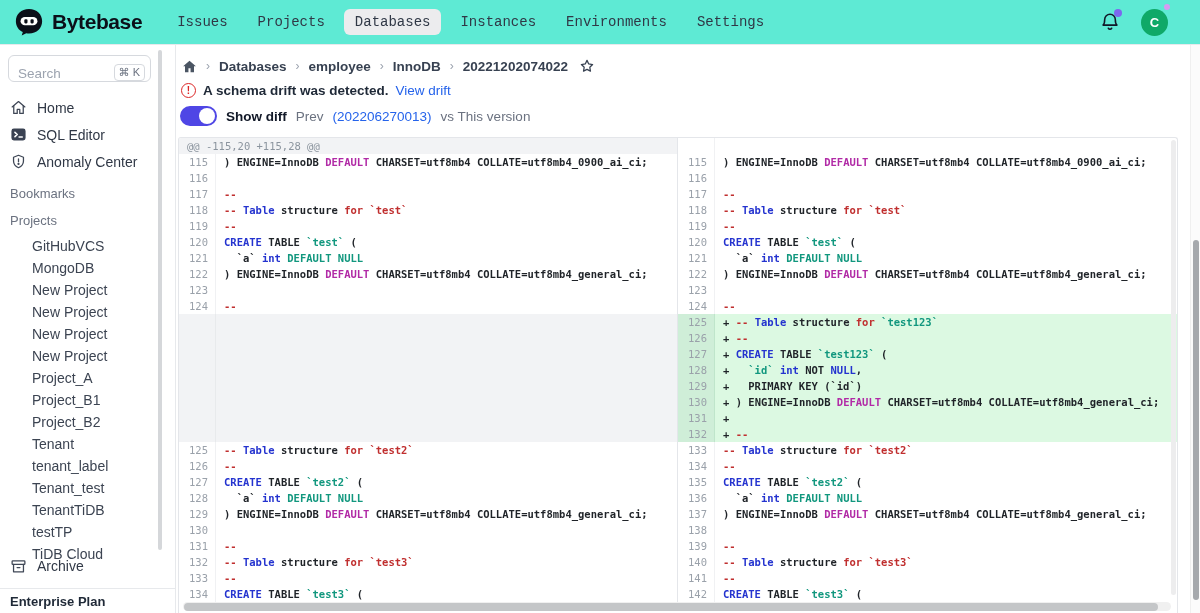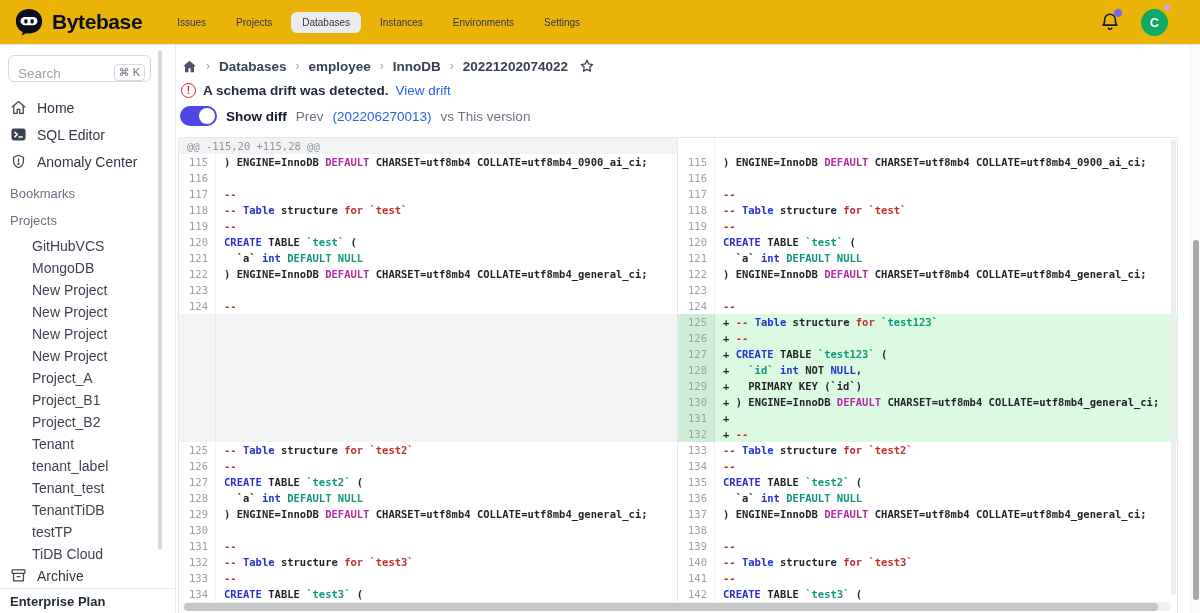--- a/index.html
+++ b/index.html
@@ -2,27 +2,27 @@
 <html><head>
 <meta charset="utf-8">
 <style>
   * { margin:0; padding:0; box-sizing:border-box; }
   html,body { width:1200px; height:613px; overflow:hidden; background:#fff;
     font-family:"Liberation Sans", sans-serif; color:#374151; }
   .app { position:relative; width:1200px; height:613px; }
 
   
   header.navbar { position:absolute; left:0; top:0; width:1200px; height:45px;
-    display:flex; align-items:center; padding:0 14px; background:#eab308;
+    display:flex; align-items:center; padding:0 14px; background:#5eead4;
     border-bottom:1px solid #e7e9ec; z-index:5; }
   .brand { display:flex; align-items:center; gap:8px; }
   .brand-text { font-size:21px; font-weight:bold; color:#0b0f19; letter-spacing:-0.4px; }
   .logo { width:30px; height:28px; display:inline-block; }
   nav.main-nav { display:flex; align-items:center; gap:8px; margin-left:24px; }
-  .nav-item { font-size:10px; color:#303846; padding:5px 11px; border-radius:6px; cursor:pointer; }
+  .nav-item { font-size:14px; color:#303846; padding:5px 11px; border-radius:6px; cursor:pointer;font-family:Liberation Mono, monospace; }
   .nav-item.active { background:#ececee; font-weight:500; }
   .nav-right { margin-left:auto; display:flex; align-items:center; gap:20px; padding-right:18px; }
   .bell-wrap { position:relative; width:22px; height:22px; }
   .bell-dot { position:absolute; right:-1px; top:-2px; width:8px; height:8px; border-radius:50%; background:#7c68ee; }
   .avatar-wrap { position:relative; }
   .avatar { width:27px; height:27px; border-radius:50%; background:#0fa968; color:#fff;
     font-size:13px; font-weight:bold; display:flex; align-items:center; justify-content:center; }
   .avatar-dot { position:absolute; right:-2px; top:-5px; width:6px; height:6px; border-radius:50%; background:#d79bf2; }
 
   
@@ -34,21 +34,21 @@
   .kbd { border:1px solid #d6d9de; border-radius:4px; background:#fff; color:#6b7280;
     font-size:11px; padding:1px 4px; white-space:nowrap; }
   .side-nav { margin-top:12px; }
   .side-item { display:flex; align-items:center; gap:10px; height:27px; padding-left:10px;
     font-size:14px; color:#303846; cursor:pointer; }
   .side-item .icn { width:17px; height:17px; color:#3f4756; flex:none; display:flex; }
   .side-item .icn svg { width:100%; height:100%; }
   .side-section { font-size:13px; color:#6b7280; padding-left:10px; margin-top:11px; height:16px; }
   .proj-list { margin-top:6px; }
   .proj-item { height:22px; line-height:22px; padding-left:32px; font-size:14px; color:#3c4452; cursor:pointer; }
-  .archive-item { position:absolute; left:0; bottom:29px; width:100%; display:flex; align-items:flex-end;
+  .archive-item { position:absolute; left:0; bottom:29px; width:100%; display:flex; align-items:flex-start;
     gap:10px; height:26px; padding-left:10px; font-size:14px; color:#303846; cursor:pointer; }
   .archive-item .icn { width:17px; height:17px; color:#3f4756; display:flex; }
   .plan-bar { position:absolute; left:0; bottom:0; width:100%; height:25px; border-top:1px solid #e7e9ec;
     font-size:13px; font-weight:bold; color:#1f2937; padding:5px 0 0 10px; background:#fff; }
   .side-scroll { position:absolute; left:158px; top:5px; width:4px; height:500px; border-radius:2px; background:#d5d7da; }
 
   
   main.content { position:absolute; left:176px; top:45px; right:10px; bottom:0; background:#fff; }
   .breadcrumb { position:absolute; left:6px; top:13px; display:flex; align-items:center; gap:9px;
     font-size:13.5px; font-weight:600; color:#374151; }

